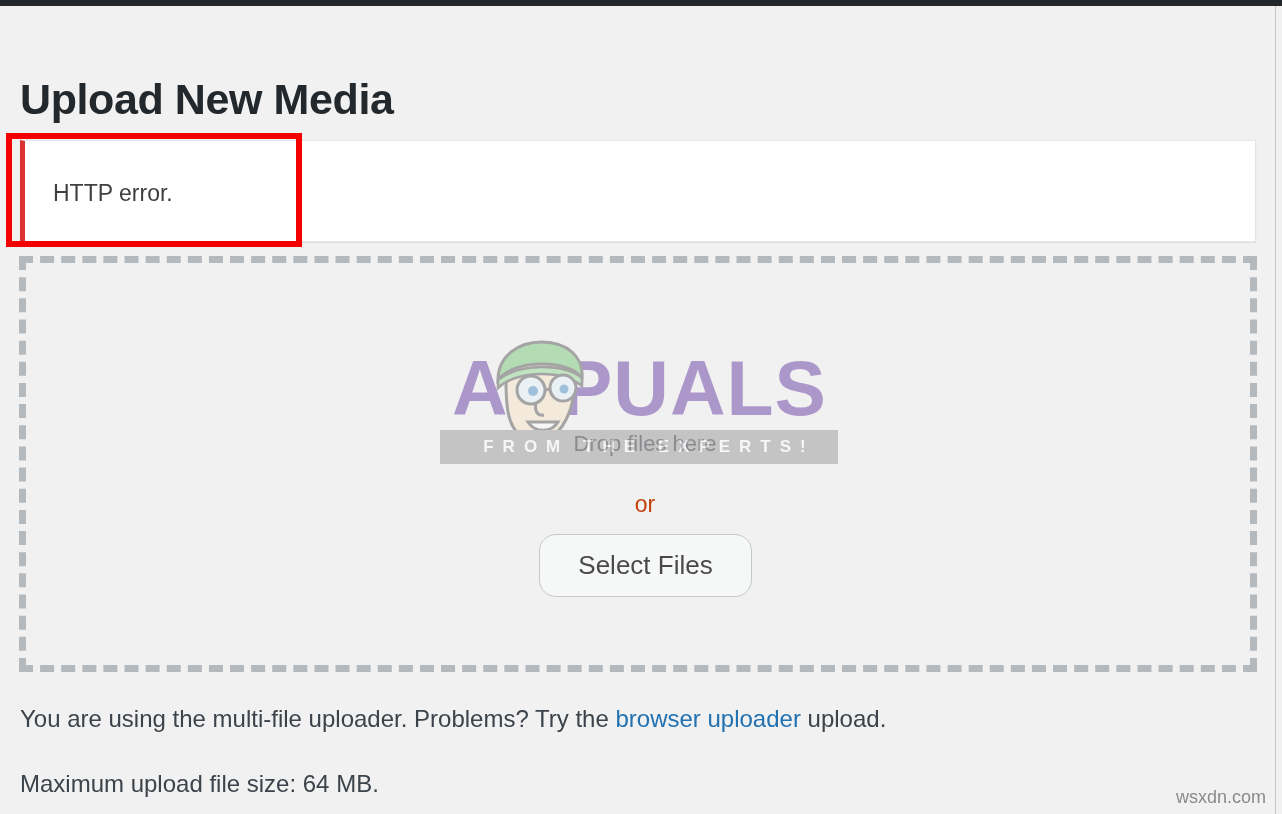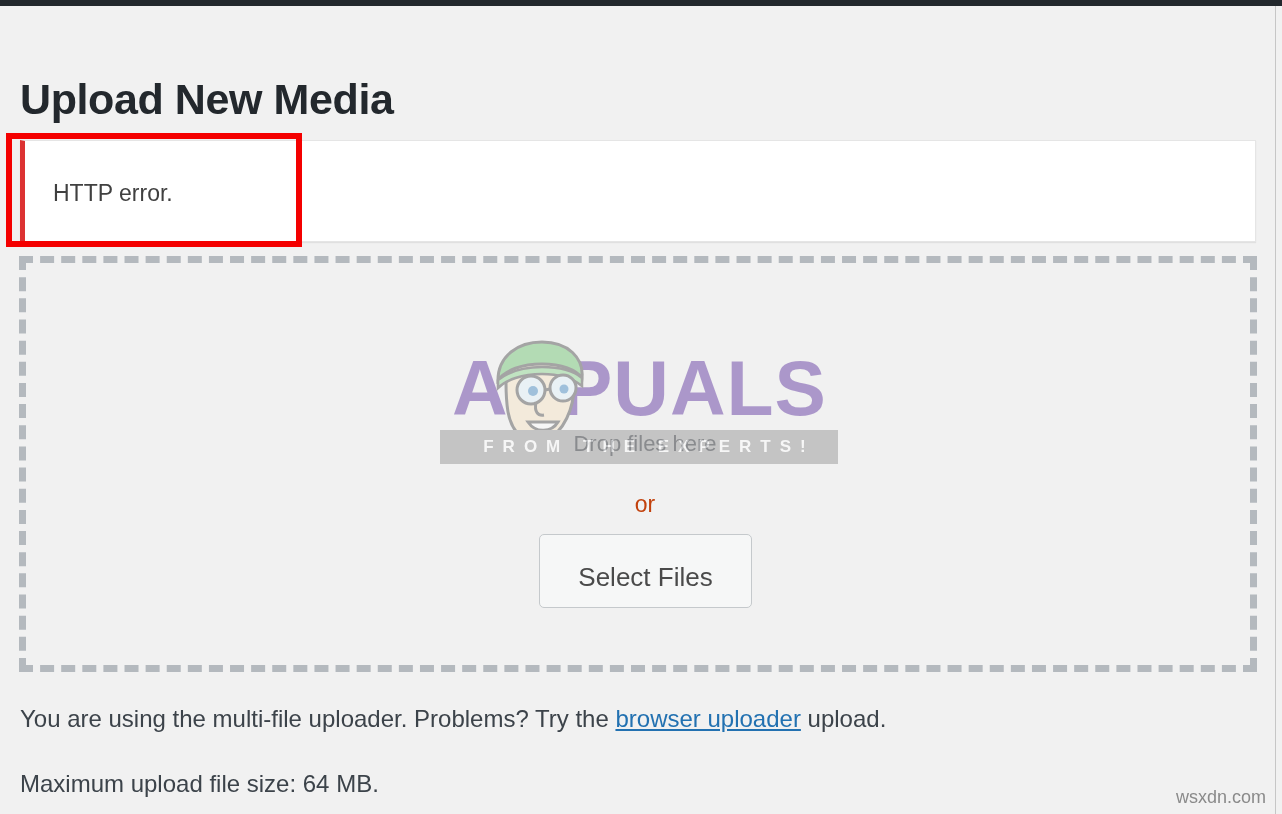--- a/index.html
+++ b/index.html
@@ -121,32 +121,32 @@
     text-align: center;
     font-size: 23px;
     color: #c2410c;
     line-height: 27px;
   }
   .select-files-btn {
     position: absolute;
     left: 513px;
     top: 271px;
     width: 213px;
-    height: 74px;
+    height: 63px;
     background: #f6f7f7;
     border: 1px solid #c5c9cc;
-    border-radius: 5px;
+    border-radius: 17px;
     box-sizing: border-box;
     font-family: "Liberation Sans", sans-serif;
     font-size: 26px;
     color: #4a4a4a;
     line-height: 61px;
     text-align: center;
     cursor: pointer;
-    padding: 12px;
+    padding: 0;
   }
   
   .watermark {
     position: absolute;
     left: 440px;
     top: 338px;
     width: 400px;
     height: 130px;
     opacity: 0.42;
     pointer-events: none;
@@ -192,21 +192,20 @@
     left: 20px;
     font-size: 24px;
     color: #3c434a;
     line-height: 30px;
     white-space: nowrap;
   }
   .footer-uploader { top: 704px; }
   .footer-maxsize  { top: 769px; }
   .browser-link {
     color: #2271b1;
-    text-decoration: underline;
     cursor: pointer;
   }
   
   .site-watermark {
     position: absolute;
     right: 16px;
     top: 789px;
     font-size: 18px;
     color: #8a8a8a;
     font-family: "Liberation Sans", sans-serif;

